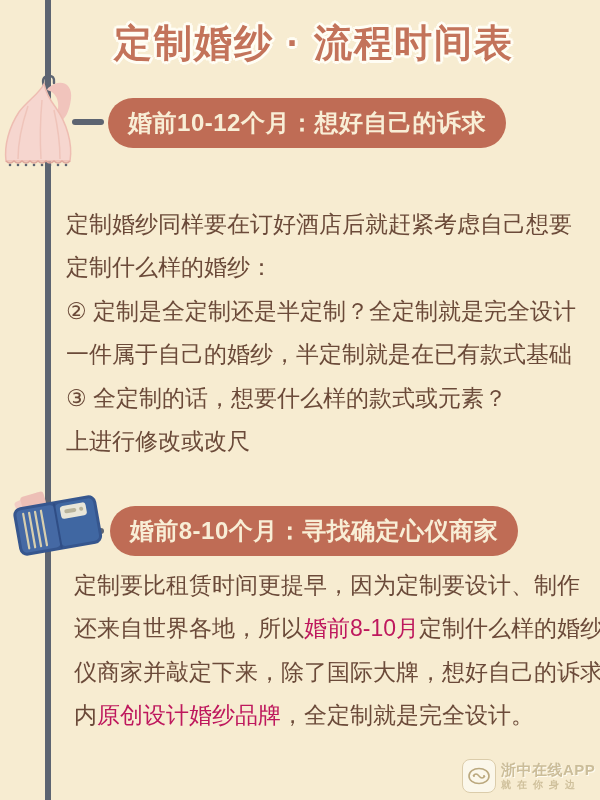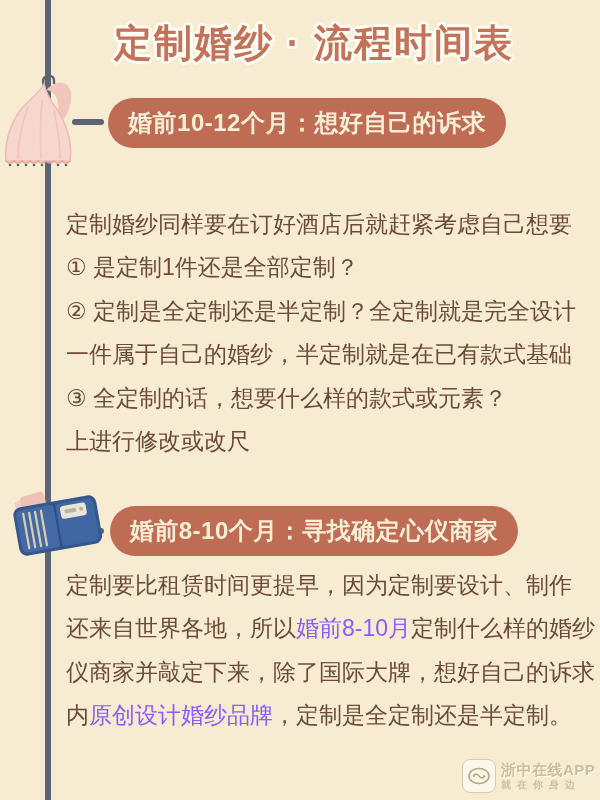--- a/index.html
+++ b/index.html
@@ -43,23 +43,23 @@
     z-index:2;white-space:nowrap;
   }
   .badge.b1{left:108px;top:98px;width:398px;}
   .badge.b2{left:110px;top:506px;width:408px;}
   
   .para{
     position:absolute;left:66px;width:516px;
     color:#6b4a39;font-size:23px;z-index:2;
   }
   .para.p1{top:163px;margin-top:40px;}
-  .para.p2{top:564px;}
+  .para.p2{top:564px;margin-left:8px;}
   .bline{height:43.4px;line-height:43.4px;white-space:nowrap;}
-  .hl{color:#8b5cf6;}
+  .hl{color:#be185d;}
   
   .illus{position:absolute;z-index:3;}
   .illus.dress{left:-2px;top:66px;}
   .illus.wallet{left:8px;top:487px;}
   
   .watermark{
     position:absolute;left:462px;top:759px;
     display:flex;align-items:center;gap:5px;
     z-index:4;opacity:0.9;
   }
@@ -104,21 +104,21 @@
       <circle cx="60" cy="99" r="1.3"></circle>
         <circle cx="68" cy="99" r="1.3"></circle>
     </g>
   </svg>
 
   <div class="connector c1"></div>
   <div class="badge b1">婚前10-12个月：想好自己的诉求</div>
 
   <div class="para p1">
     <div class="bline"><span>定制婚纱同样要在订好酒店后就赶紧考虑自己想要</span></div>
-    <div class="bline"><span>① 是定制1件还是全部定制？</span></div>
+    <div class="bline"><span>定制什么样的婚纱：</span></div>
     <div class="bline"><span>② 定制是全定制还是半定制？全定制就是完全设计</span></div>
     <div class="bline"><span>一件属于自己的婚纱，半定制就是在已有款式基础</span></div>
     <div class="bline"><span>③ 全定制的话，想要什么样的款式或元素？</span></div>
     <div class="bline"><span>上进行修改或改尺</span></div>
   </div>
 
   <svg class="illus wallet" width="100" height="76" viewBox="0 0 100 76">
     <g transform="rotate(-10 50 40)">
       <rect x="12" y="5" width="28" height="16" rx="3" fill="#f2cdc5" transform="rotate(-14 26 13)"></rect>
       <rect x="18" y="3" width="24" height="14" rx="3" fill="#edbfb6" transform="rotate(-6 30 10)"></rect>
@@ -133,21 +133,21 @@
     </g>
   </svg>
 
   <div class="connector c2"></div>
   <div class="badge b2">婚前8-10个月：寻找确定心仪商家</div>
 
   <div class="para p2">
     <div class="bline"><span>定制要比租赁时间更提早，因为定制要设计、制作</span></div>
     <div class="bline"><span>还来自世界各地，所以</span><span class="hl">婚前8-10月</span><span>定制什么样的婚纱</span></div>
     <div class="bline"><span>仪商家并敲定下来，除了国际大牌，想好自己的诉求</span></div>
-    <div class="bline"><span>内</span><span class="hl">原创设计婚纱品牌</span><span>，定制是全定制还是半定制。</span></div>
+    <div class="bline"><span>内</span><span class="hl">原创设计婚纱品牌</span><span>，全定制就是完全设计。</span></div>
   </div>
 
   <div class="watermark">
     <div class="wm-icon">
       <svg width="24" height="24" viewBox="0 0 24 24">
         <ellipse cx="12" cy="12" rx="10" ry="7.5" fill="none" stroke="#b5a276" stroke-width="1.6"></ellipse>
         <path d="M6,12 q3,-4 6,0 q3,4 6,0" fill="none" stroke="#b5a276" stroke-width="1.4"></path>
         <circle cx="7" cy="12" r="1" fill="#b5a276"></circle>
         <circle cx="17" cy="12" r="1" fill="#b5a276"></circle>
       </svg>

